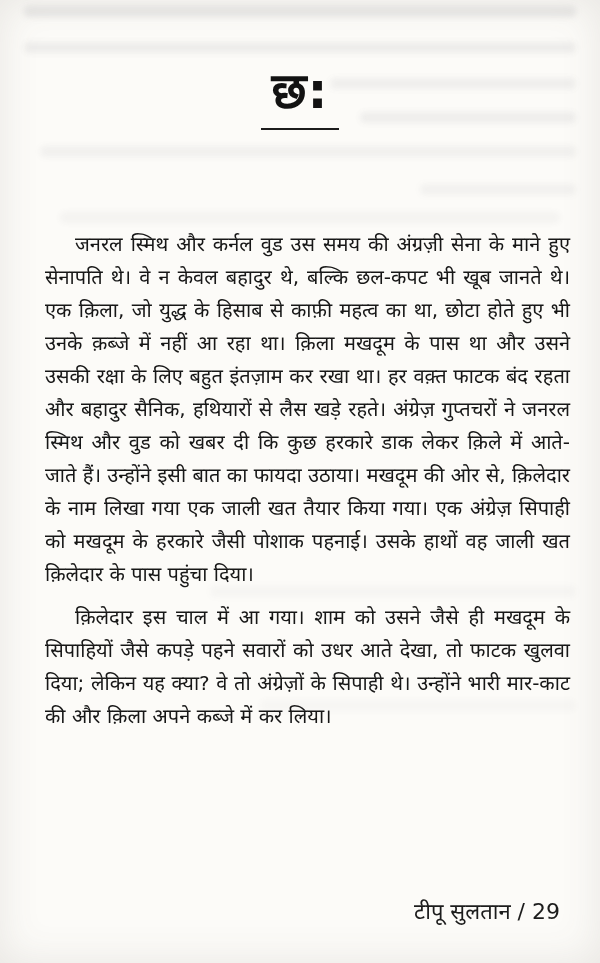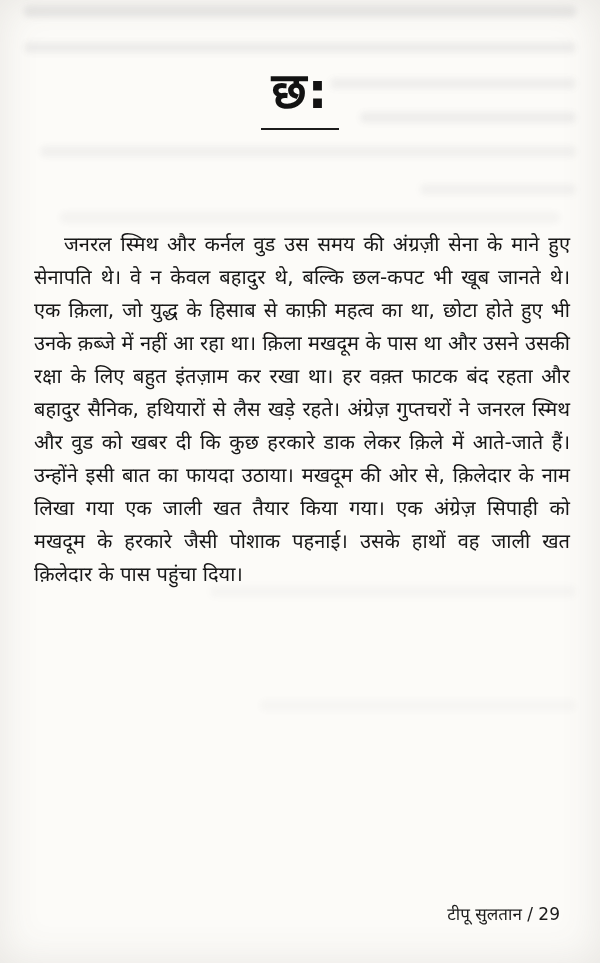--- a/index.html
+++ b/index.html
@@ -50,29 +50,29 @@
     position: absolute;
     top: 228px;
     left: 30px;
     right: 30px;
     font-size: 20px;
     line-height: 33px;
     text-align: justify;
     color: #171717;
   }
   .para {
-    margin: 0 0 10px 4px;
+    margin: 0 0 10px 15px;
     text-indent: 30px;
   }
 
   .footer {
     position: absolute;
     bottom: 38px;
     right: 40px;
-    font-size: 17px;
+    font-size: 22px;
     color: #1c1c1c;
   }
 </style>
 </head>
 <body>
 
 <div class="page">
 
   <div class="ghost-lines">
     <div class="gl" style="top:6px;   left:24px;  width:552px;"></div>
@@ -84,17 +84,18 @@
     <div class="gl" style="top:212px; left:60px;  width:500px; opacity:.45;"></div>
     <div class="gl" style="top:586px; left:210px; width:366px; opacity:.35;"></div>
     <div class="gl" style="top:700px; left:260px; width:316px; opacity:.3;"></div>
   </div>
 
   <h1 class="heading">छ:</h1>
   <div class="heading-underline"></div>
 
   <div class="content">
     <p class="para">जनरल स्मिथ और कर्नल वुड उस समय की अंग्रज़ी सेना के माने हुए सेनापति थे। वे न केवल बहादुर थे, बल्कि छल-कपट भी खूब जानते थे। एक क़िला, जो युद्ध के हिसाब से काफ़ी महत्व का था, छोटा होते हुए भी उनके क़ब्जे में नहीं आ रहा था। क़िला मखदूम के पास था और उसने उसकी रक्षा के लिए बहुत इंतज़ाम कर रखा था। हर वक़्त फाटक बंद रहता और बहादुर सैनिक, हथियारों से लैस खड़े रहते। अंग्रेज़ गुप्तचरों ने जनरल स्मिथ और वुड को खबर दी कि कुछ हरकारे डाक लेकर क़िले में आते-जाते हैं। उन्होंने इसी बात का फायदा उठाया। मखदूम की ओर से, क़िलेदार के नाम लिखा गया एक जाली खत तैयार किया गया। एक अंग्रेज़ सिपाही को मखदूम के हरकारे जैसी पोशाक पहनाई। उसके हाथों वह जाली खत क़िलेदार के पास पहुंचा दिया।</p>
+    <p class="para">क़िलेदार इस चाल में आ गया। शाम को उसने जैसे ही मखदूम के सिपाहियों जैसे कपड़े पहने सवारों को उधर आते देखा, तो फाटक खुलवा दिया; लेकिन यह क्या? वे तो अंग्रेज़ों के सिपाही थे। उन्होंने भारी मार-काट की और क़िला अपने कब्जे में कर लिया।</p>
   </div>
 
   <div class="footer">टीपू सुलतान / 29</div>
 
 </div>
 
 </body></html>

